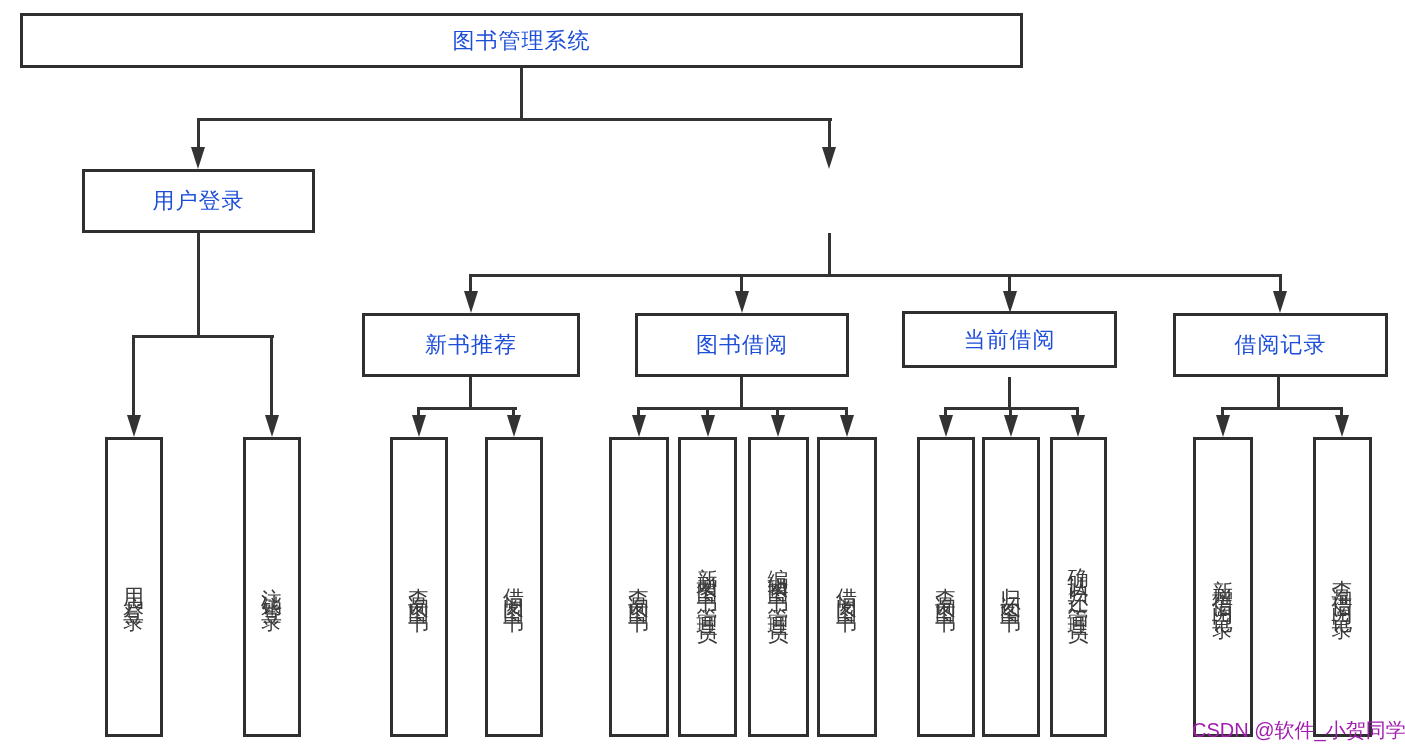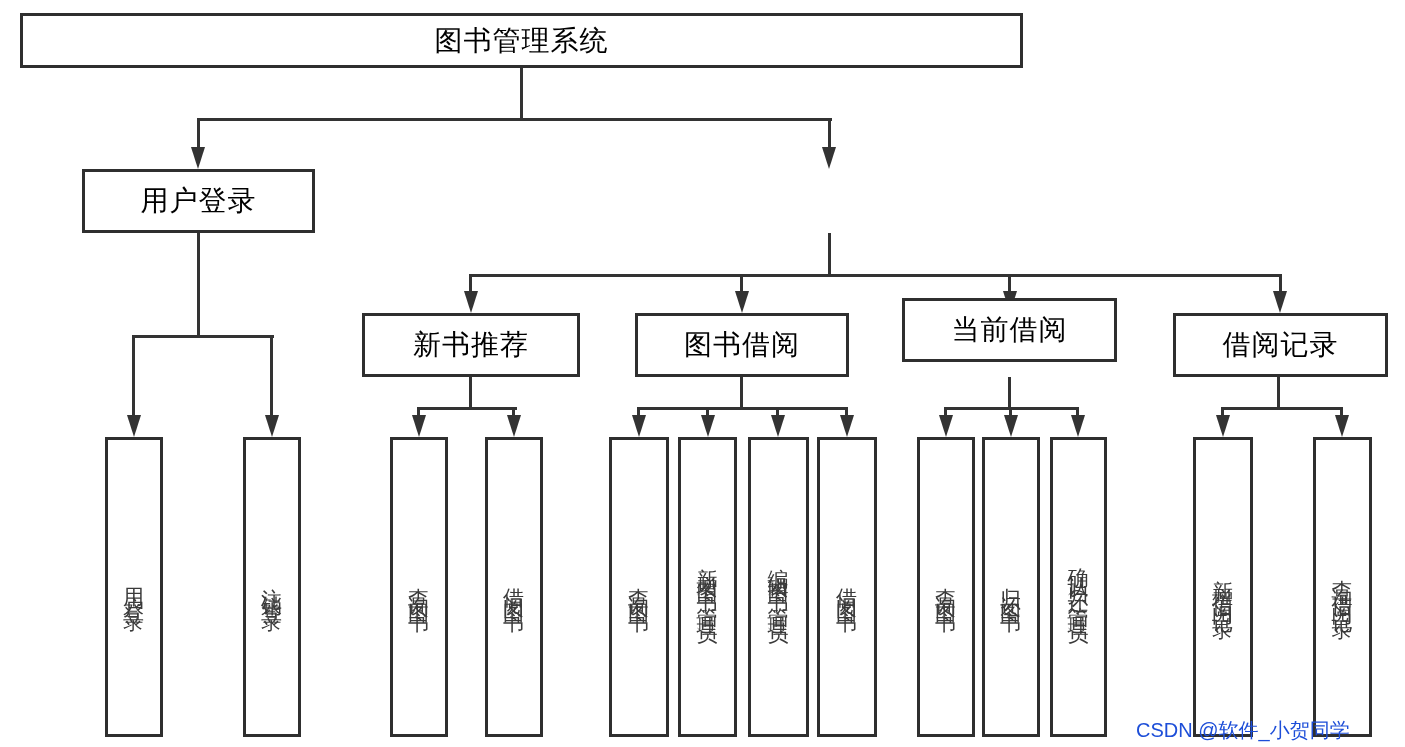--- a/index.html
+++ b/index.html
@@ -11,40 +11,40 @@
     overflow:hidden;
   }
   .box{
     position:absolute;
     border:3px solid #2f2f2f;
     background:#ffffff;
     box-sizing:border-box;
     display:flex;align-items:center;justify-content:center;
   }
   .hlabel{
-    font-size:28px;color:#000000;letter-spacing:1px;white-space:nowrap;
+    font-size:22px;color:#1d4ed8;letter-spacing:1px;white-space:nowrap;
   }
   .vlabel{
     writing-mode:vertical-rl;
     text-orientation:mixed;
     font-size:21px;color:#3a3a3a;letter-spacing:8px;
     line-height:1;
   }
   .vline{position:absolute;width:3px;background:#333333;}
   .hline{position:absolute;height:3px;background:#333333;}
   .arrowhead{
     position:absolute;width:0;height:0;
     border-left:7px solid transparent;
     border-right:7px solid transparent;
     border-top:22px solid #333333;
   }
   .watermark{
     position:absolute;
-    left:1136px;top:717px;
-    font-size:20px;color:#1d4ed8;
+    left:1192px;top:717px;
+    font-size:20px;color:#a21caf;
     white-space:nowrap;
   }
 </style>
 </head>
 <body>
 
 <div class="stage">
 
   <div class="box" style="left:20px;top:13px;width:1003px;height:55px;">
     <span class="hlabel">图书管理系统</span>
@@ -78,21 +78,21 @@
   <div class="arrowhead" style="left:1003px;top:291px;"></div>
   <div class="vline" style="left:1279px;top:274px;height:18px;"></div>
   <div class="arrowhead" style="left:1273px;top:291px;"></div>
 
   <div class="box" style="left:362px;top:313px;width:218px;height:64px;">
     <span class="hlabel">新书推荐</span>
   </div>
   <div class="box" style="left:635px;top:313px;width:214px;height:64px;">
     <span class="hlabel">图书借阅</span>
   </div>
-  <div class="box" style="left:902px;top:298px;width:215px;height:64px;">
+  <div class="box" style="left:902px;top:311px;width:215px;height:57px;">
     <span class="hlabel">当前借阅</span>
   </div>
   <div class="box" style="left:1173px;top:313px;width:215px;height:64px;">
     <span class="hlabel">借阅记录</span>
   </div>
 
   <div class="vline" style="left:469px;top:377px;height:30px;"></div>
   <div class="hline" style="left:417px;top:407px;width:100px;"></div>
   <div class="vline" style="left:417px;top:407px;height:9px;"></div>
   <div class="arrowhead" style="left:412px;top:415px;"></div>

